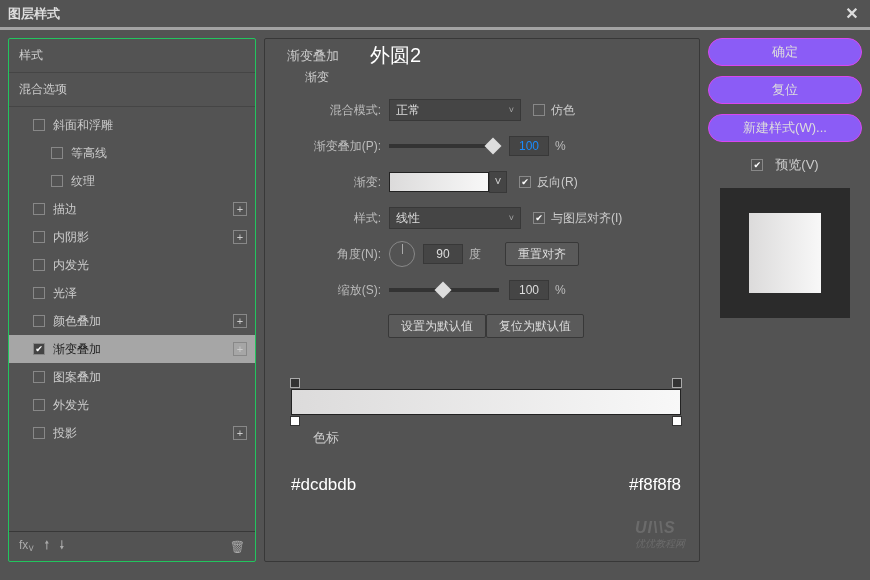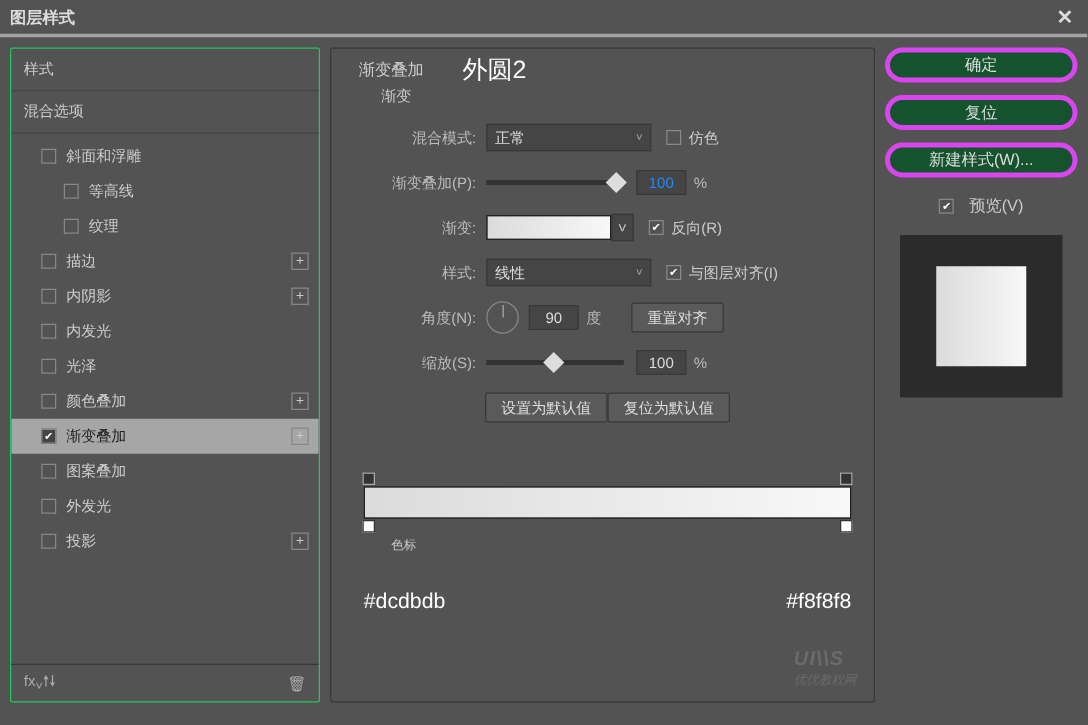--- a/index.html
+++ b/index.html
@@ -10,21 +10,21 @@
 .left { width: 248px; border: 1px solid #22c55e; margin: 8px 4px 8px 8px; border-radius: 2px; display: flex; flex-direction: column; }
 .left-header { padding: 8px 10px; color: #ccc; font-size: 12px; border-bottom: 1px solid #454545; }
 .list { flex: 1; overflow: auto; padding-top: 4px; }
 .list-item { height: 28px; display: flex; align-items: center; padding: 0 8px; color: #ccc; font-size: 12px; }
 .list-item.indent1 { padding-left: 24px; }
 .list-item.indent2 { padding-left: 42px; }
 .list-item.selected { background: #a6a6a6; color: #222; }
 .cb { width: 12px; height: 12px; border: 1px solid #888; margin-right: 8px; display: flex; align-items: center; justify-content: center; font-size: 9px; color: #fff; }
 .cb.checked { background: #444; }
 .plus { margin-left: auto; width: 14px; height: 14px; border: 1px solid #888; color: #ccc; font-size: 11px; display: flex; align-items: center; justify-content: center; }
-.left-footer { border-top: 1px solid #383838; height: 30px; display: flex; align-items: center; padding: 0 10px; color: #aaa; font-size: 12px; }
+.left-footer { border-top: 1px solid #383838; height: 30px; display: flex; align-items: center; padding: 0 10px; color: #aaa; font-size: 12px; gap: 10px; }
 .left-footer .trash { margin-left: auto; }
 .mid { flex: 1; border: 1px solid #383838; margin: 8px 4px; border-radius: 2px; position: relative; color: #ccc; font-size: 12px; padding: 10px 18px; }
 .section-label { position: absolute; top: 8px; left: 22px; font-size: 13px; color: #ccc; }
 .annot { position: absolute; top: 3px; left: 105px; font-size: 20px; color: #fff; }
 .subsection { position: absolute; top: 30px; left: 40px; }
 .row { display: flex; align-items: center; margin-bottom: 10px; height: 26px; }
 .lbl { width: 90px; text-align: right; margin-right: 8px; color: #bbb; }
 .select { background: #454545; border: 1px solid #383838; color: #ddd; height: 22px; width: 132px; padding: 0 6px; display: flex; align-items: center; justify-content: space-between; gap: 40px; }
 .select .chev { font-size: 9px; color: #aaa; }
 .slider { width: 110px; height: 4px; background: #333; position: relative; margin-right: 10px; }
@@ -40,21 +40,21 @@
 .dial::after { content: ""; position: absolute; top: 2px; left: 50%; width: 1px; height: 10px; background: #aaa; }
 .btn { background: #5a5a5a; border: 1px solid #383838; color: #ddd; height: 24px; padding: 0 12px; border-radius: 12px; display: flex; align-items: center; font-size: 12px; }
 .btn.rect { border-radius: 2px; }
 .gradient-editor { margin-top: 50px; }
 .gradient-bar { height: 26px; background: linear-gradient(to right, #dcdbdb, #f8f8f8); border: 1px solid #222; margin: 12px 0 0; position: relative; }
 .stop { position: absolute; width: 10px; height: 10px; }
 .stop.top { top: -12px; border: 1px solid #aaa; background: #333; }
 .stop.bot { bottom: -12px; background: #fff; border: 1px solid #333; }
 .colorlabels { display: flex; justify-content: space-between; margin-top: 28px; font-size: 17px; color: #fff; }
 .right { width: 154px; margin: 8px 8px 8px 4px; display: flex; flex-direction: column; gap: 10px; }
-.rbtn { background: #14532d; border: 4px solid #d946ef; color: #ddd; height: 28px; border-radius: 14px; display: flex; align-items: center; justify-content: center; font-size: 13px; }
+.rbtn { background: #8b5cf6; border: 1px solid #d946ef; color: #ddd; height: 28px; border-radius: 14px; display: flex; align-items: center; justify-content: center; font-size: 13px; }
 .prevrow { display: flex; align-items: center; justify-content: center; gap: 6px; color: #ccc; font-size: 13px; margin-top: 4px; }
 .preview { width: 130px; height: 130px; background: #2b2b2b; margin: 4px auto 0; display: flex; align-items: center; justify-content: center; }
 .preview-inner { width: 72px; height: 80px; background: linear-gradient(to right, #dcdbdb, #f8f8f8); }
 .watermark { position: absolute; right: 14px; bottom: 10px; font-size: 10px; color: #6b6b6b; font-style: italic; }
 .watermark .big { font-size: 16px; font-weight: bold; letter-spacing: 1px; }
 .midrows { margin-top: 48px; margin-left: 8px; }
 </style>
 </head>
 <body>
 
@@ -202,21 +202,21 @@
         <div class="btn rect">复位为默认值</div>
       </div>
 
       <div class="gradient-editor">
         <div class="gradient-bar">
           <div class="stop top" style="left:-2px"></div>
           <div class="stop top" style="right:-2px"></div>
           <div class="stop bot" style="left:-2px"></div>
           <div class="stop bot" style="right:-2px"></div>
         </div>
-        <div style="margin-left:22px;margin-top:14px;font-size:10px">色标</div>
+        <div style="margin-left:22px;margin-top:14px;font-size:13px">色标</div>
         <div class="colorlabels">
           <span>#dcdbdb</span>
           <span>#f8f8f8</span>
         </div>
       </div>
     </div>
 
     <div class="watermark">
       <div class="big">UI\\S</div>
       <div>优优教程网</div>

